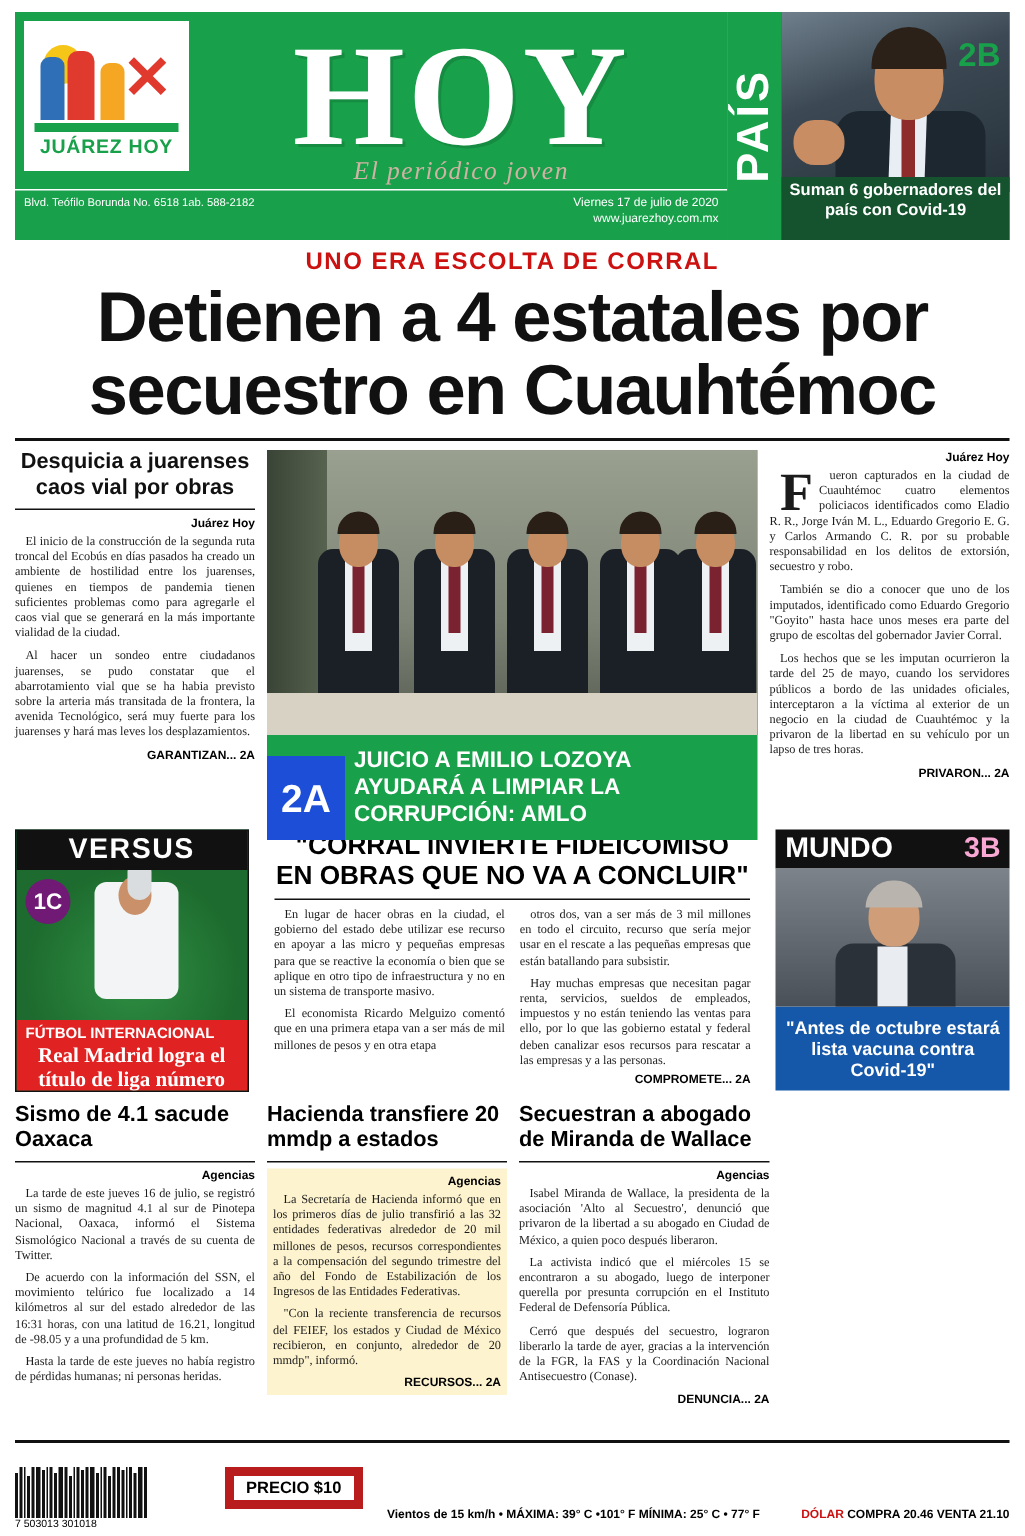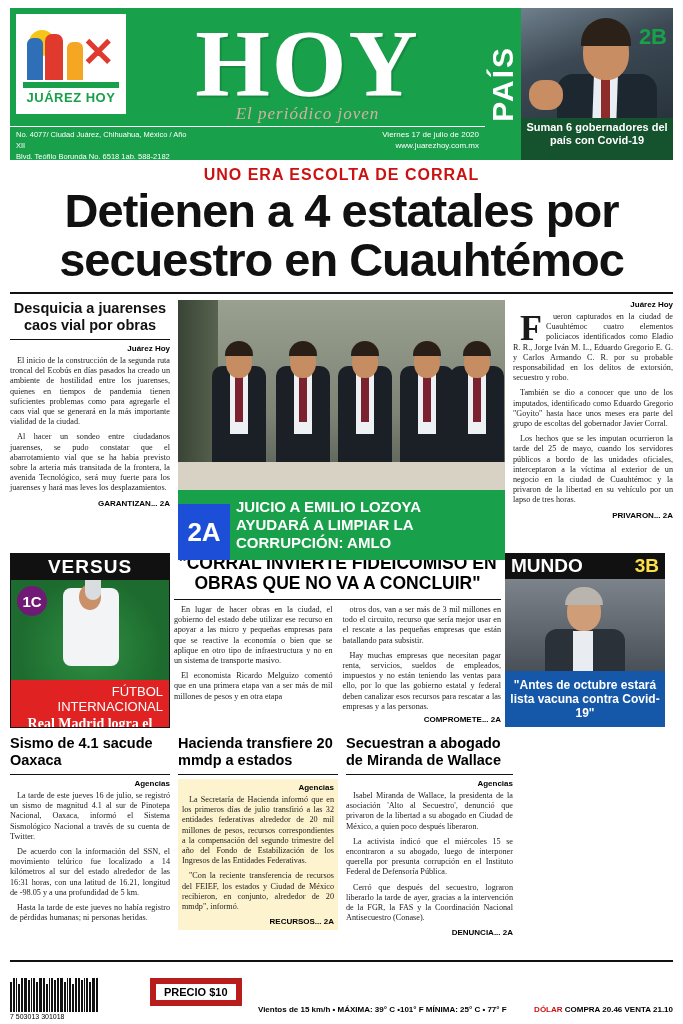--- a/index.html
+++ b/index.html
@@ -132,44 +132,44 @@
     display:flex; align-items:center; justify-content:center;
   }
   .photo-cap {
     width:327px; background:#18a04a; color:#fff; min-height:56px;
     font-family:"Liberation Sans",sans-serif; font-weight:bold; font-size:15px;
     line-height:18px; padding:8px 8px 8px 58px; position:relative; margin-top:0;
   }
   .dropcap { float:left; font-size:36px; line-height:28px; font-weight:bold; padding:2px 4px 0 0; font-family:"Liberation Serif",serif;}
 
   
-  .strip { display:flex; gap:4px; margin-top:7px; height:175px; }
+  .strip { display:flex; gap:17px; margin-top:7px; height:175px; }
   .versus { width:160px; position:relative; border:1px solid #111; overflow:hidden; background:#0b6b2e;}
   .versus-hdr { height:26px; background:#111; color:#fff; display:flex; align-items:center; justify-content:center;
     font-family:"Liberation Sans",sans-serif; font-weight:bold; font-size:19px; letter-spacing:1px;} 
   .v-badge { position:absolute; left:6px; top:32px; width:30px; height:30px; border-radius:50%; background:#701a75; color:#fff;
     font-family:"Liberation Sans",sans-serif; font-weight:bold; font-size:15px; display:flex; align-items:center; justify-content:center; z-index:3;}
   .v-photo { position:relative; height:100px; background: radial-gradient(circle at 50% 70%, #2f8f43 0%, #1d6b2e 70%); overflow:hidden;}
   .vp-player { position:absolute; left:52px; top:8px; width:56px; height:78px; background:#f2f4f6; border-radius:8px;}
   .vp-head { position:absolute; left:68px; top:4px; width:22px; height:26px; background:#c9906a; border-radius:50%;}
   .vp-cup { position:absolute; left:74px; top:-2px; width:16px; height:22px; background:#d9dde0; border-radius:3px 3px 8px 8px;}
   .v-text { background:#e02222; color:#fff; padding:4px 6px 6px; }
-  .v-kick { font-family:"Liberation Sans",sans-serif; font-weight:normal; font-size:13px; text-align:right; }
+  .v-kick { font-family:"Liberation Sans",sans-serif; font-weight:bold; font-size:10px; text-align:left; }
   .v-title { font-family:"Liberation Serif",serif; font-weight:bold; font-size:14px; line-height:16px; text-align:center; margin-top:2px;}
 
   .mid-c { width:327px; }
   .mid-headline {
     font-family:"Liberation Sans",sans-serif; font-weight:bold; font-size:17.5px; line-height:20px;
     text-align:center; border-bottom:1px solid #111; padding-bottom:6px; margin-bottom:5px;
   }
   .two-col { column-count:2; column-gap:10px; }
   .mundo { width:160px; position:relative; }
   .mundo-hdr { height:26px; background:#111; color:#fff; display:flex; align-items:center; justify-content:space-between;
     padding:0 6px; font-family:"Liberation Sans",sans-serif; font-weight:bold; font-size:19px; }
-  .mundo-hdr .b { color:#fde047; }
+  .mundo-hdr .b { color:#f9a8d4; }
   .mundo-photo { height:92px; background:linear-gradient(180deg,#7d838a,#4a5057); position:relative; overflow:hidden;}
   .mu-head{position:absolute; left:62px; top:12px; width:34px; height:40px; background:#cf9d77; border-radius:50% 50% 45% 45%;}
   .mu-hair{position:absolute; left:60px; top:8px; width:38px; height:18px; background:#b9b4ae; border-radius:19px 19px 0 0;}
   .mu-body{position:absolute; left:40px; top:50px; width:80px; height:44px; background:#2b3138; border-radius:12px 12px 0 0;}
   .mu-shirt{position:absolute; left:68px; top:52px; width:20px; height:40px; background:#e9edf1;}
   .mundo-cap { background:#1557a8; color:#fff; font-family:"Liberation Sans",sans-serif; font-weight:bold;
     font-size:12px; line-height:14px; text-align:center; padding:7px 5px; }
 
   
   .bottom { display:flex; gap:8px; margin-top:7px; }
@@ -204,21 +204,20 @@
           <div class="logo-base"></div>
         </div>
         <div class="logo-word">JUÁREZ HOY</div>
       </div>
       <div class="mh-title-wrap">
         <div class="hoy">HOY</div>
         <div class="slogan">El periódico joven</div>
       </div>
       <div class="mh-info">
         <div class="col-a">
-          <div>No. 4077/ Ciudad Juárez, Chihuahua, México / Año XII</div>
           <div>Blvd. Teófilo Borunda No. 6518 1ab. 588-2182</div>
         </div>
         <div class="col-b">
           <div class="date">Viernes 17 de julio de 2020</div>
           <div class="site">www.juarezhoy.com.mx</div>
         </div>
       </div>
     </div>
 
     <div class="mh-right">

